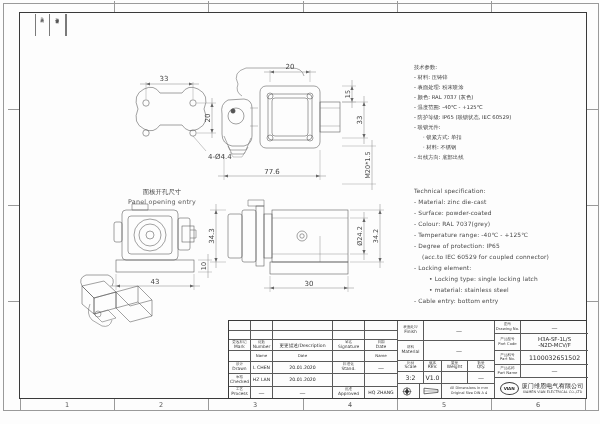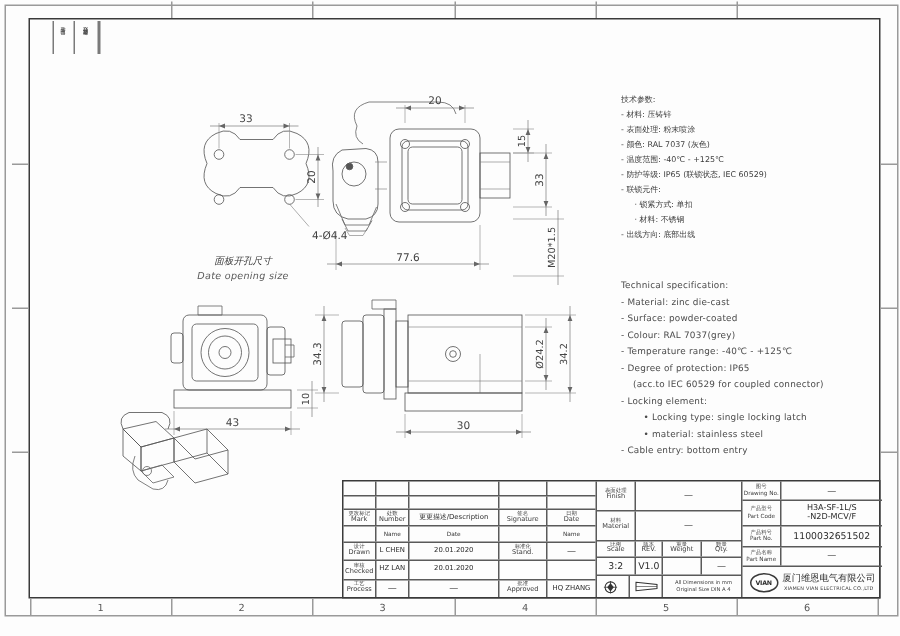--- a/index.html
+++ b/index.html
@@ -264,23 +264,23 @@
 
       <text x="194" y="222" text-anchor="middle" transform="rotate(-90 194 222)">34.3</text>
       <text x="186" y="252" text-anchor="middle" transform="rotate(-90 186 252)" font-size="6.5">10</text>
       <text x="135" y="270" text-anchor="middle">43</text>
       <text x="289" y="272" text-anchor="middle">30</text>
       <text x="342" y="222" text-anchor="middle" transform="rotate(-90 342 222)" font-size="6.5">Ø24.2</text>
       <text x="358" y="222" text-anchor="middle" transform="rotate(-90 358 222)" font-size="6.5">34.2</text>
     </g>
   </svg>
 
-  <div class="caption" style="left:108px;top:170px;width:108px;font-style:italic;">
+  <div class="caption" style="left:108px;top:188px;width:108px;">
     <div class="cn">面板开孔尺寸</div>
-    <div class="en">Date opening size</div>
+    <div class="en">Panel opening entry</div>
   </div>
 
   <div class="speccn">
     <div>技术参数:</div>
     <div>- 材料: 压铸锌</div>
     <div>- 表面处理: 粉末喷涂</div>
     <div>- 颜色: RAL 7037 (灰色)</div>
     <div>- 温度范围: -40℃ - +125℃</div>
     <div>- 防护等级: IP65 (联锁状态, IEC 60529)</div>
     <div>- 联锁元件:</div>

